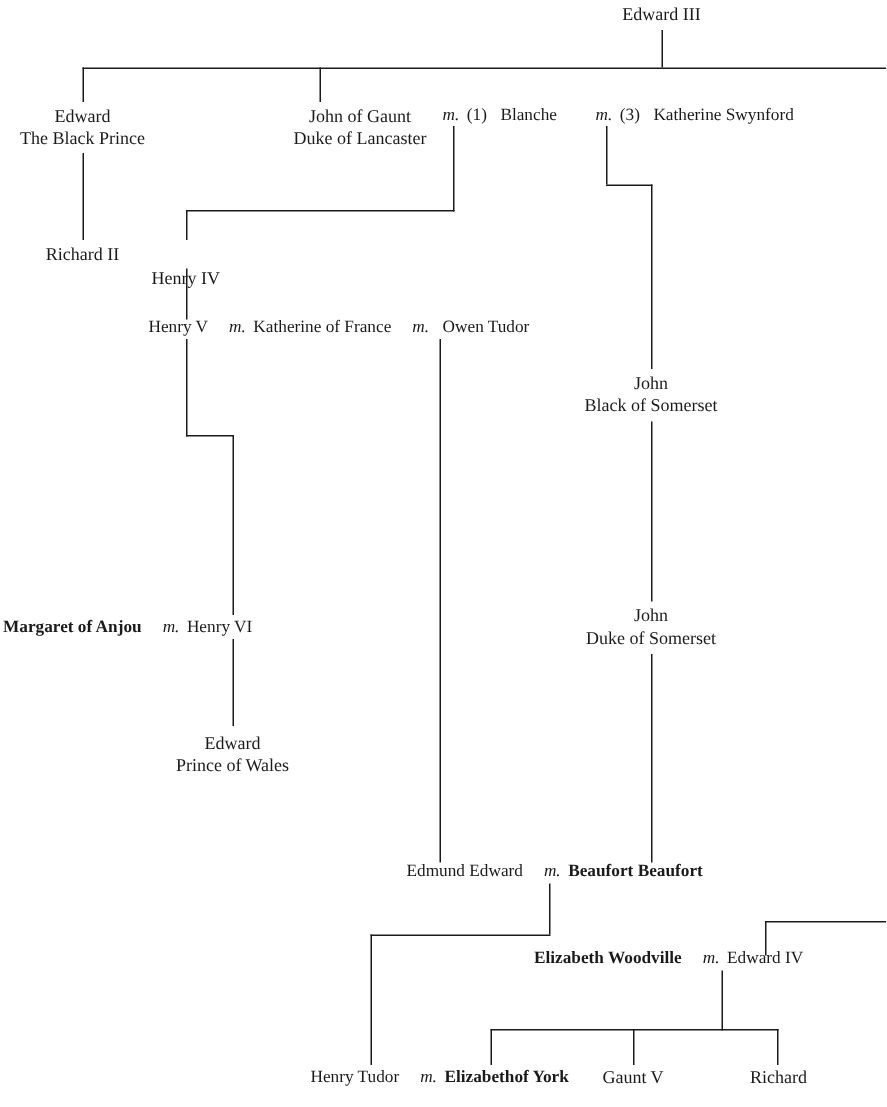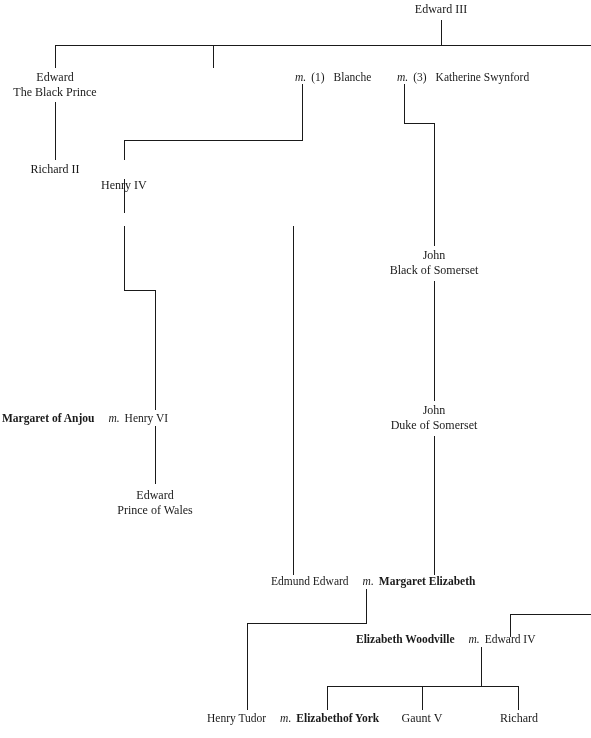--- a/index.html
+++ b/index.html
@@ -82,20 +82,24 @@
   <div class="hline" style="left:55px; top:45px; width:536px;"></div>
 
   <div class="vline" style="left:55px; top:45px; height:23px;"></div>
   <div class="vline" style="left:213px; top:45px; height:23px;"></div>
 
   <div class="person center" style="left:55px; top:70px;">
     <span class="ln">Edward</span>
     <span class="ln">The Black Prince</span>
   </div>
 
+  <div class="person center" style="left:240px; top:70px;">
+    <span class="ln">John of Gaunt</span>
+    <span class="ln">Duke of Lancaster</span>
+  </div>
 
   <div class="row" style="left:295px; top:70px;">
     <span class="mark">m.</span><span class="sp-sm"></span><span>(1)</span><span class="sp-md"></span><span>Blanche</span>
   </div>
 
   <div class="row" style="left:397px; top:70px;">
     <span class="mark">m.</span><span class="sp-sm"></span><span>(3)</span><span class="sp-md"></span><span>Katherine Swynford</span>
   </div>
 
   <div class="vline" style="left:55px; top:102px; height:58px;"></div>
@@ -111,20 +115,23 @@
   <div class="person center" style="left:55px; top:162px;">
     <span class="ln">Richard II</span>
   </div>
 
   <div class="person left" style="left:101px; top:178px;">
     <span class="ln">Henry IV</span>
   </div>
 
   <div class="vline" style="left:124px; top:179px; height:34px;"></div>
 
+  <div class="row" style="left:99px; top:211px;">
+    <span>Henry V</span><span class="sp-lg"></span><span class="mark">m.</span><span class="sp-sm"></span><span>Katherine of France</span><span class="sp-lg"></span><span class="mark">m.</span><span class="sp-md"></span><span>Owen Tudor</span>
+  </div>
 
   <div class="vline" style="left:124px; top:226px; height:65px;"></div>
   <div class="hline" style="left:124px; top:290px; width:32px;"></div>
   <div class="vline" style="left:155px; top:290px; height:120px;"></div>
 
   <div class="vline" style="left:293px; top:226px; height:349px;"></div>
 
   <div class="person center" style="left:434px; top:248px;">
     <span class="ln">John</span>
     <span class="ln">Black of Somerset</span>
@@ -142,21 +149,21 @@
   </div>
 
   <div class="vline" style="left:155px; top:426px; height:58px;"></div>
 
   <div class="person center" style="left:155px; top:488px;">
     <span class="ln">Edward</span>
     <span class="ln">Prince of Wales</span>
   </div>
 
   <div class="row" style="left:271px; top:574px;">
-    <span>Edmund Edward</span><span class="sp-lg"></span><span class="mark">m.</span><span class="sp-sm"></span><span class="bold">Margaret Elizabeth</span>
+    <span>Edmund Edward</span><span class="sp-lg"></span><span class="mark">m.</span><span class="sp-sm"></span><span class="bold">Beaufort Beaufort</span>
   </div>
 
   <div class="vline" style="left:366px; top:589px; height:34px;"></div>
   <div class="hline" style="left:247px; top:623px; width:120px;"></div>
   <div class="vline" style="left:247px; top:623px; height:87px;"></div>
 
   <div class="hline" style="left:510px; top:614px; width:81px;"></div>
   <div class="vline" style="left:510px; top:614px; height:23px;"></div>
 
   <div class="row" style="left:356px; top:632px;">

